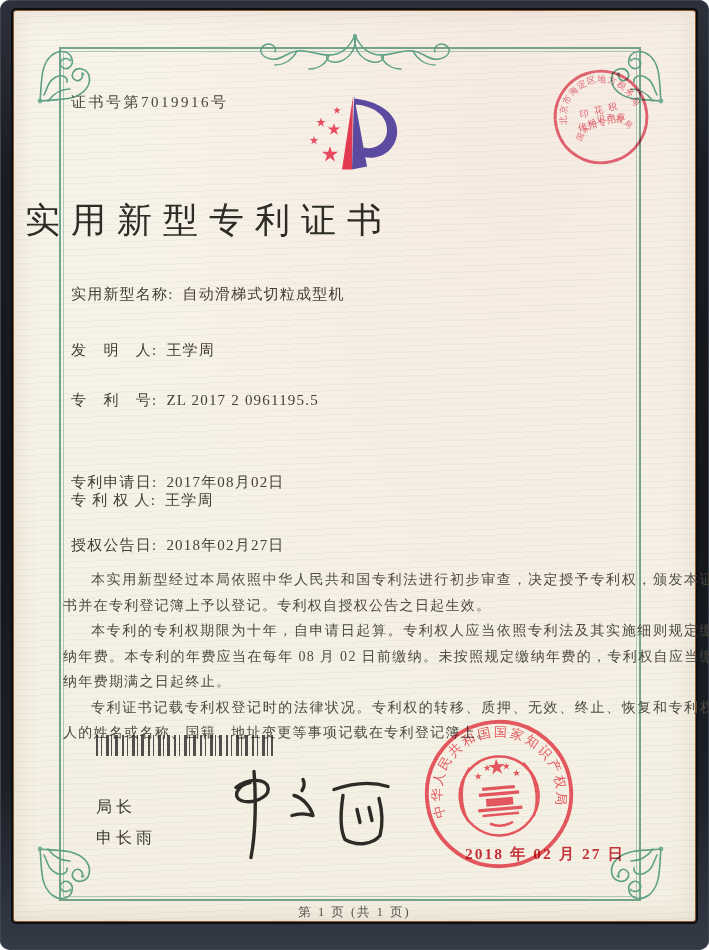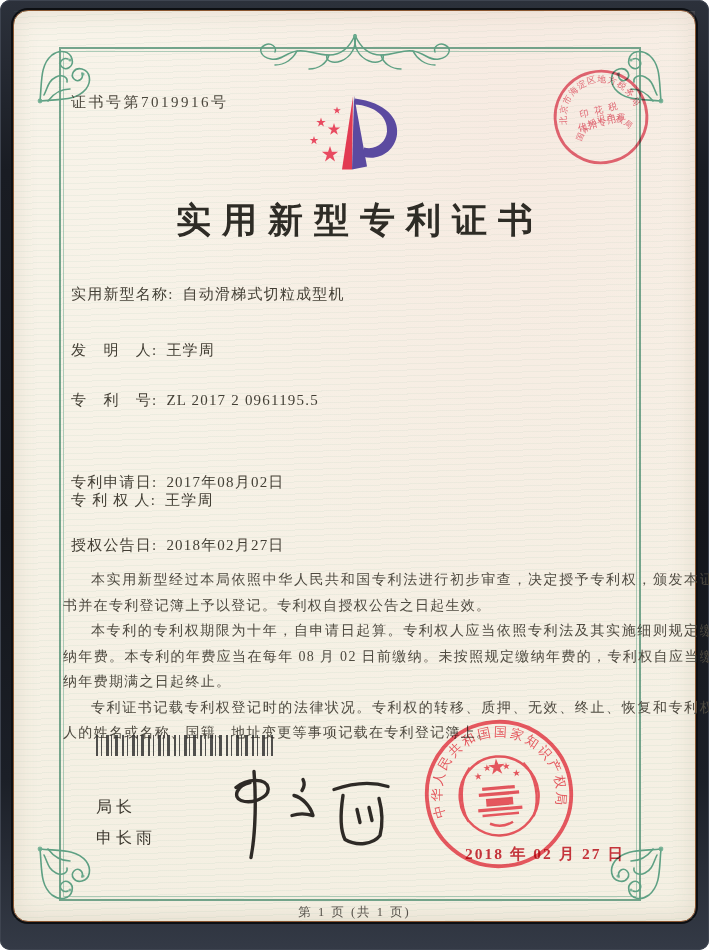--- a/index.html
+++ b/index.html
@@ -10,21 +10,21 @@
     position:relative; width:709px; height:950px; overflow:hidden;
     background:linear-gradient(180deg,#2c313b 0%,#191c23 18%,#14161b 55%,#1b1f27 82%,#343a46 100%);
     border-radius:10px;
     box-shadow:inset 0 0 0 1px #3e4450;
   }
 
   .paper {
     position:absolute; left:13px; top:10px; right:13px; bottom:28px;
     background:linear-gradient(180deg,#f8f3e9 0%,#f7f2e7 40%,#f4efe2 100%);
     border:1px solid #8a5630;
-    border-radius:15px;
+    border-radius:3px;
     box-shadow:0 0 0 2px #0d0f13, inset 0 0 26px rgba(120,95,60,.14);
   }
   .paper::before {
     content:""; position:absolute; inset:0; pointer-events:none;
     background:
       radial-gradient(ellipse at 75% 10%, rgba(242,200,196,.20), transparent 55%),
       repeating-linear-gradient(178deg, rgba(120,178,150,.085) 0 1px, transparent 1px 6px);
   }
 
   .green-border { position:absolute; left:45px; top:36px; right:54px; bottom:20px;
@@ -38,22 +38,22 @@
   .cert-no { position:absolute; left:57px; top:82px; font-size:15px; letter-spacing:2.5px;
     color:#4a463c; }
 
   .logo { position:absolute; left:292px; top:80px; width:100px; height:88px; }
   .logo svg { width:100%; height:100%; display:block; }
 
   .tax-stamp { position:absolute; left:537px; top:56px; width:100px; height:100px;
     transform:rotate(-14deg); opacity:.88; mix-blend-mode:multiply; }
   .tax-stamp svg { width:100%; height:100%; display:block; }
 
-  .title { position:absolute; left:0; right:0; top:186px; text-align:center;
-    font-size:35px; font-weight:700; letter-spacing:11px; color:#2e2c26; text-indent:11px; }
+  .title { position:absolute; left:0; right:0; top:186px; 
+    font-size:35px; font-weight:400; letter-spacing:11px; color:#2e2c26; text-indent:11px; }
 
   .field { position:absolute; left:57px; font-size:15px; color:#433f35; letter-spacing:1.2px;
     white-space:nowrap; }
   .field .val { margin-left:9px; }
   .f0 { top:274px; } .f1 { top:330px; } .f2 { top:380px; }
   .f3 { top:430px;margin-top:32px; } .f4 { top:480px; } .f5 { top:525px;text-align:right; }
 
   .body-text { position:absolute; left:49px; top:556px; width:652px;
     font-size:14px; line-height:25.5px; letter-spacing:1.3px; color:#4e4a40;
     text-align:justify; }

